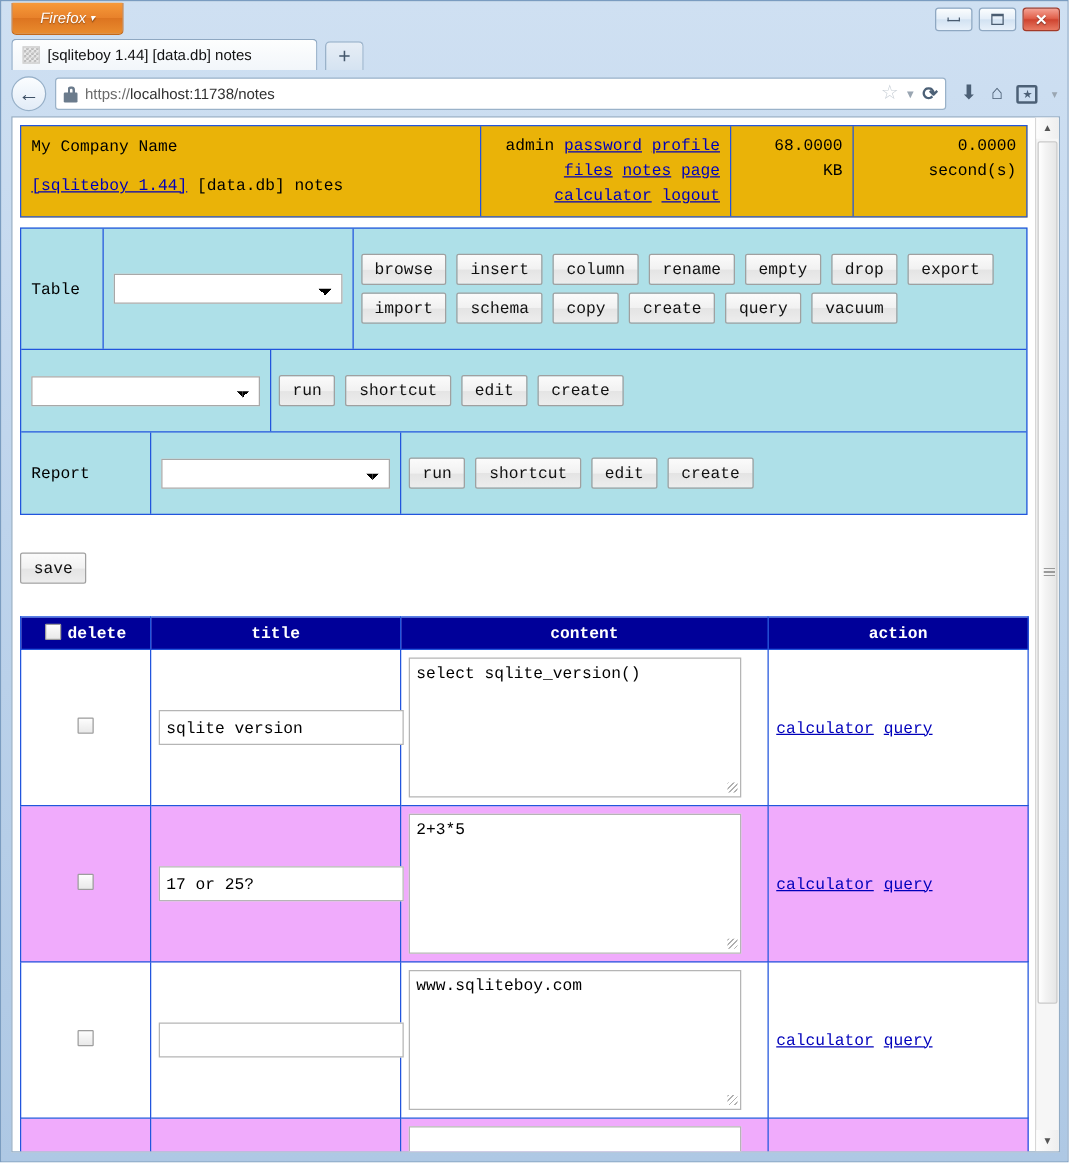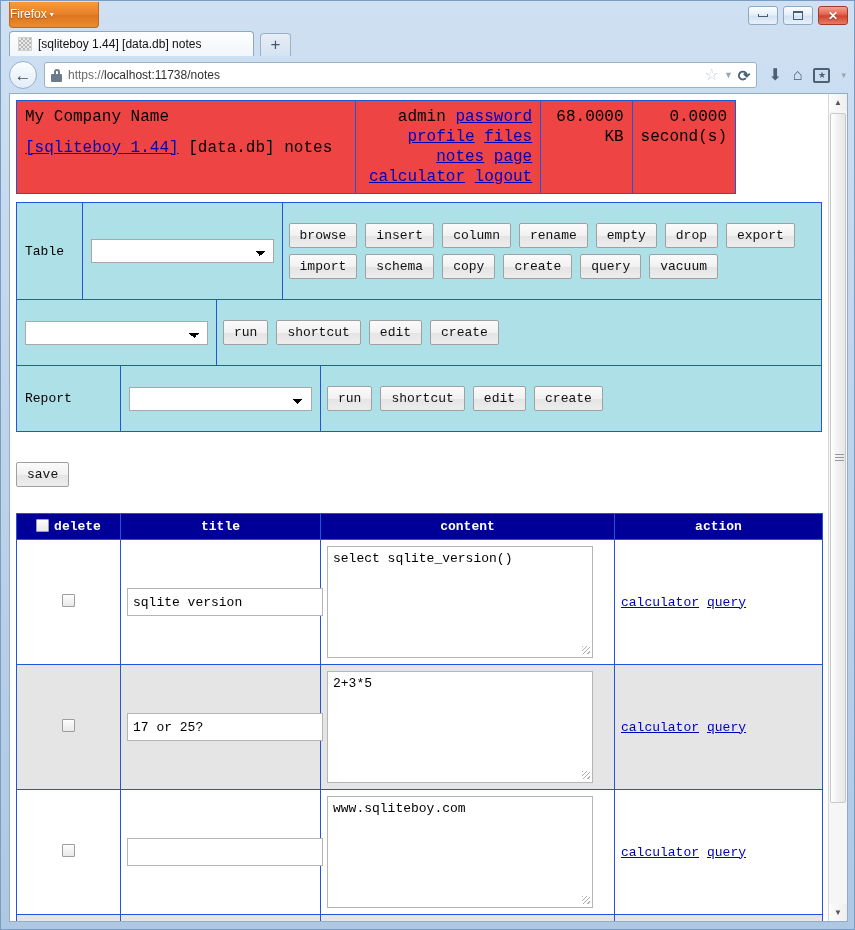--- a/index.html
+++ b/index.html
@@ -27,23 +27,24 @@
     position: absolute;
     left: 8px; top: 1px;
     width: 90px; height: 26px;
     background: linear-gradient(to bottom, #f79a3a 0%, #e8812a 50%, #dd7420 51%, #e98c2e 100%);
     border: 1px solid #c4691a;
     border-top: none;
     border-radius: 0 0 4px 4px;
     color: #ffffff;
     font-size: 12px;
     line-height: 25px;
-    text-align: left;
+    text-align: center;
     font-family: "Liberation Sans", sans-serif;
     text-shadow: 0 1px 1px rgba(0,0,0,.35);
+    font-style: italic;
   }
   .ffbutton .caret { font-size: 8px; margin-left: 3px; position: relative; top: -1px; }
 
   .winctrls { position: absolute; right: 6px; top: 5px; display: flex; gap: 5px; }
   .winctrls .wb {
     width: 30px; height: 19px;
     border: 1px solid #8fa8c2;
     border-radius: 3px;
     background: linear-gradient(to bottom, #fbfdfe 0%, #e4eef8 48%, #d2e2f2 52%, #e8f1fa 100%);
     display: flex; align-items: center; justify-content: center;
@@ -175,23 +176,23 @@
   .vscroll .grip {
     position: absolute; left: 4px; top: 340px;
     width: 9px; height: 7px;
     background: repeating-linear-gradient(to bottom, #9a9a9a 0 1px, transparent 1px 3px);
   }
 
   
   .topbar {
     display: flex;
     border: 1px solid #2255dd;
-    background: #ef4444;
-    width: 720px;
-    font-size: 16px;
+    background: #eab308;
+    width: 806px;
+    font-size: 13px;
   }
   .topbar .cell { border-right: 1px solid #2255dd; padding: 6px 8px; }
   .topbar .cell:last-child { border-right: none; }
   .tb-company { width: 368px; color: #000; line-height: 21px; }
   .tb-nav { width: 200px; text-align: right; line-height: 20px; }
   .tb-size { width: 98px; text-align: right; line-height: 20px; padding-top: 18px; }
   .tb-time { flex: 1 1 auto; text-align: right; line-height: 20px; padding-top: 18px; }
 
   a.lnk { color: #0000bb; text-decoration: underline; }
   .plain { color: #000; }
@@ -252,21 +253,21 @@
     border: 1px solid #2255dd;
     padding: 5px 4px;
     font-size: 13px;
   }
   table.grid td {
     border: 1px solid #2255dd;
     padding: 6px;
     vertical-align: middle;
     background: #ffffff;
   }
-  table.grid tr.alt td { background: #e5e5e5; }
+  table.grid tr.alt td { background: #f0abfc; }
   .col-del { width: 104px; }
   .col-title { width: 200px; }
   .col-content { width: 294px; }
   .col-action { width: 208px; }
   td.c-del { text-align: center; }
   td.c-action { text-align: left; padding-left: 6px; }
 
   input[type=checkbox].cb {
     width: 13px; height: 13px;
     appearance: none; -webkit-appearance: none;

